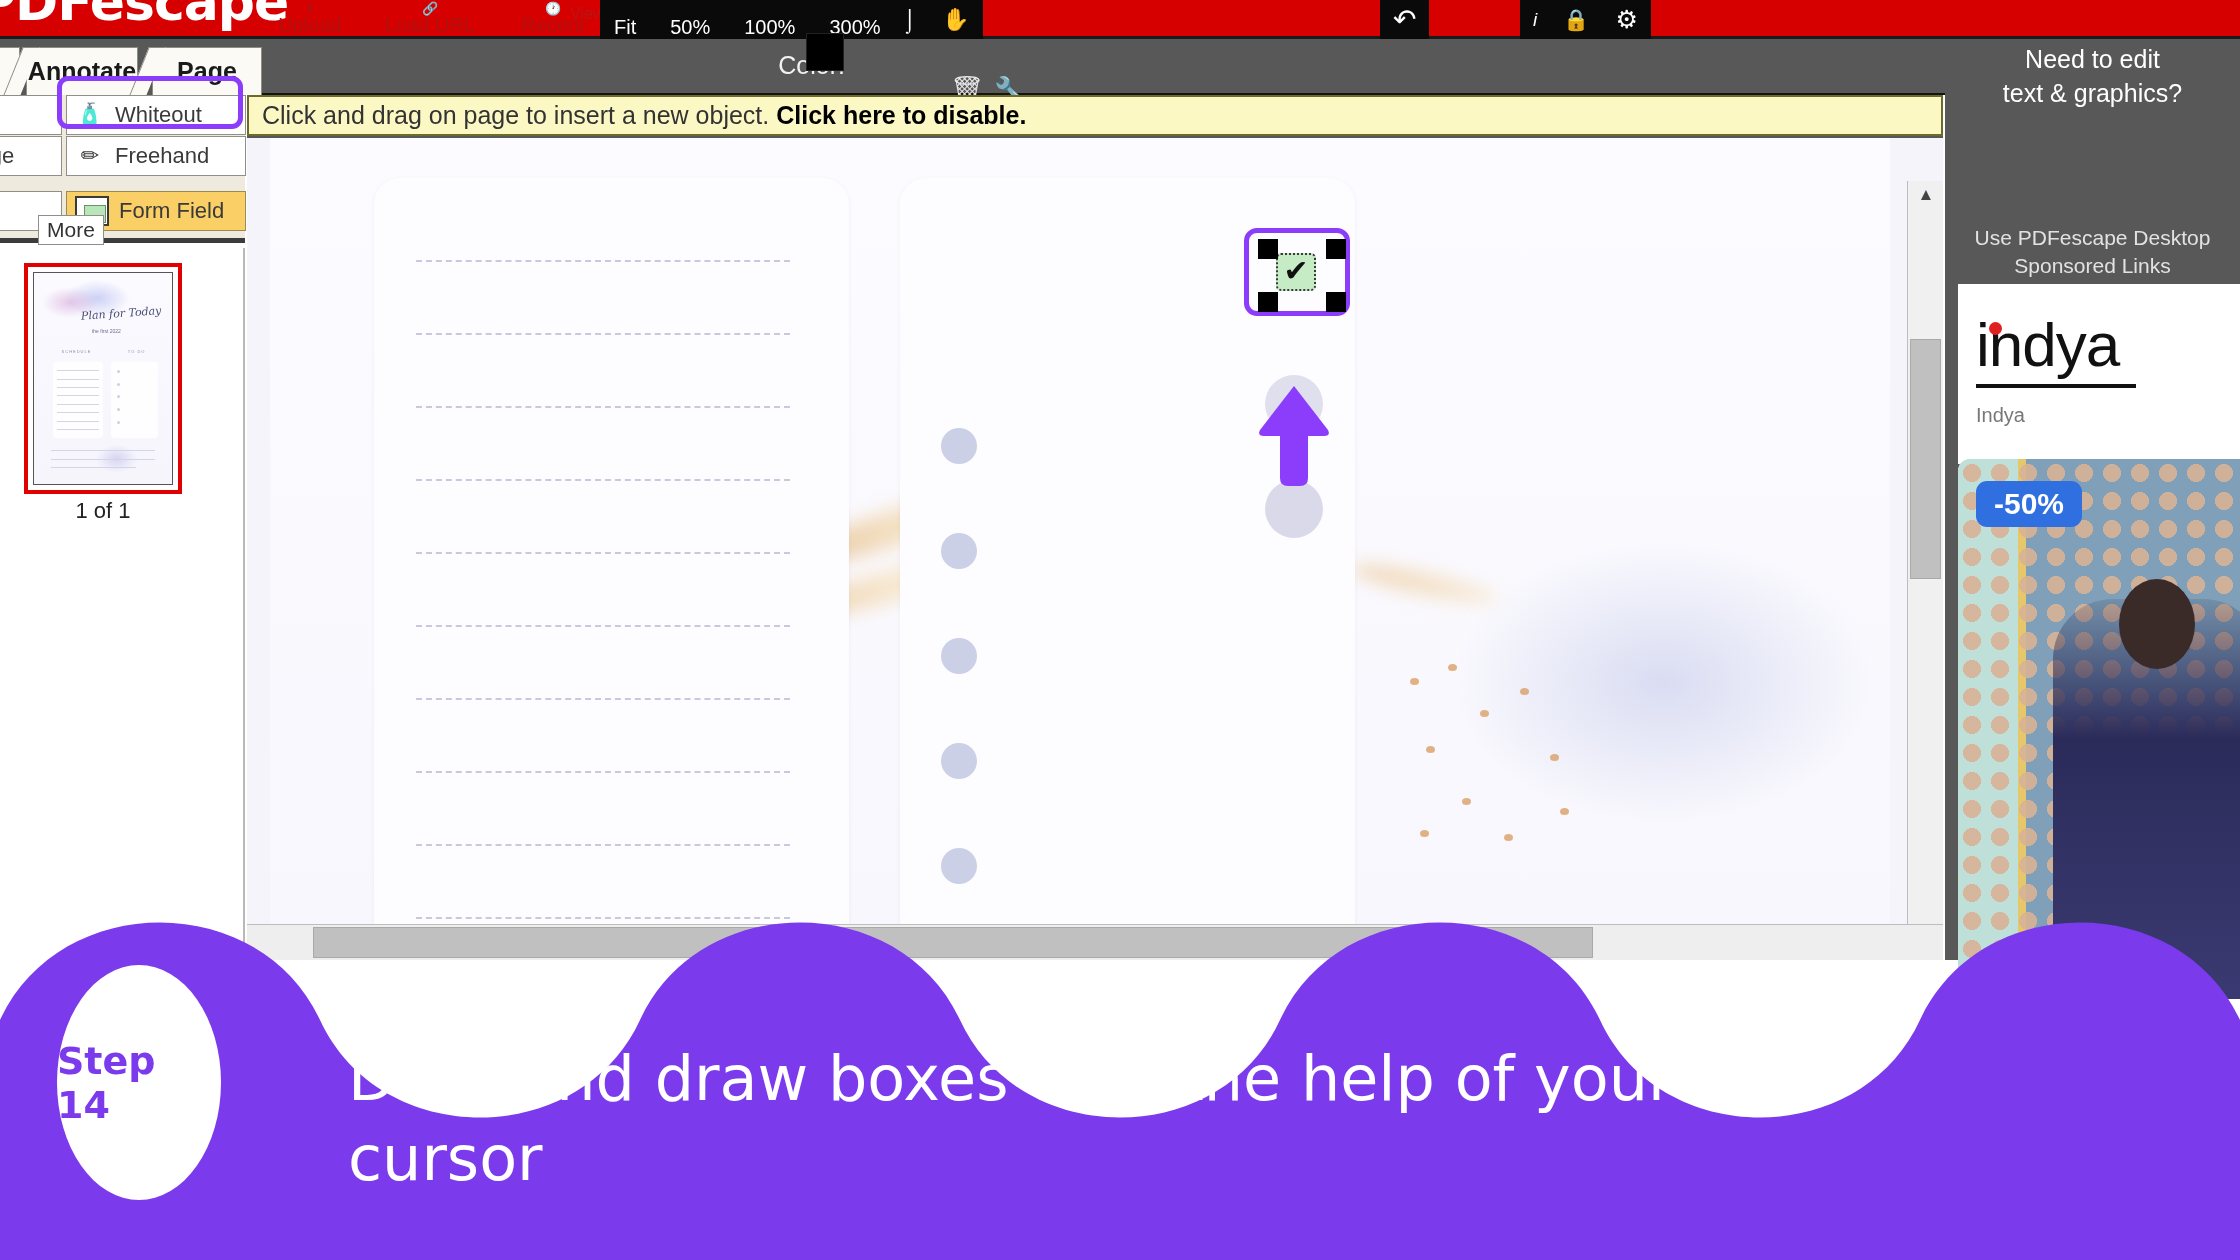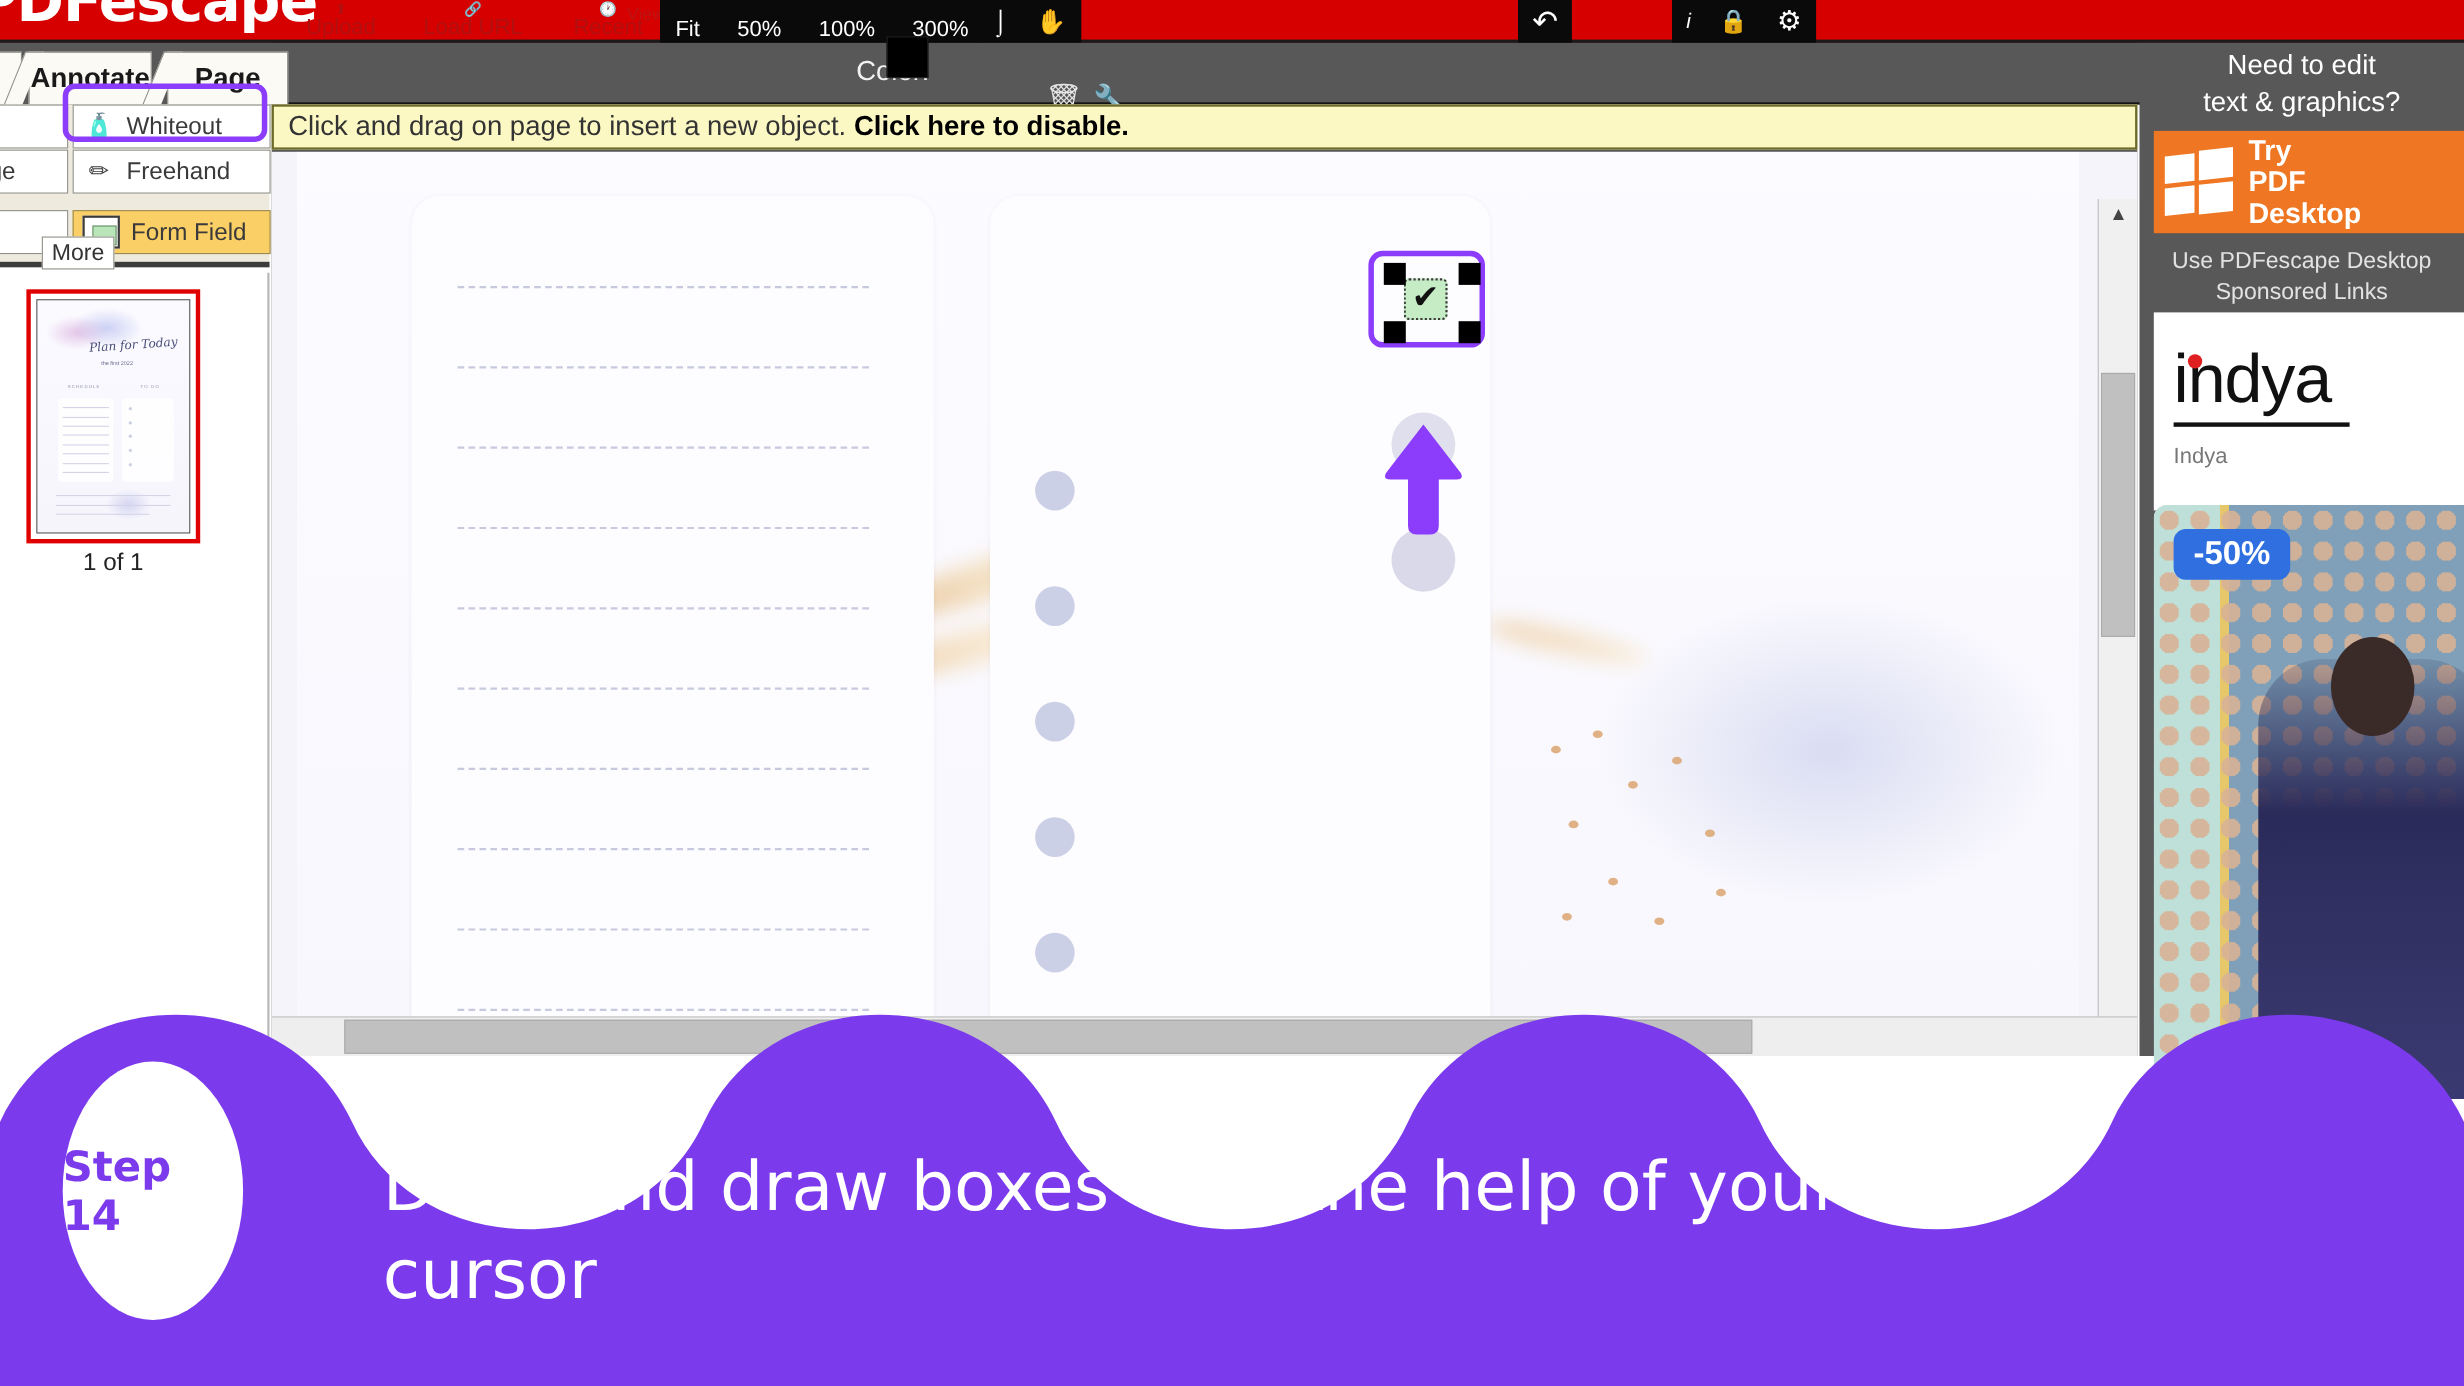--- a/index.html
+++ b/index.html
@@ -600,33 +600,20 @@
       <path d="M40 4 L74 48 Q77 54 70 54 L54 54 L54 96 Q54 104 46 104 L34 104 Q26 104 26 96 L26 54 L10 54 Q3 54 6 48 Z" fill="#8b3dfb"></path>
     </svg>
   </div>
 
   <div class="adpanel">
     <div class="ad-head">
       <div>Need to edit</div>
       <div>text &amp; graphics?</div>
     </div>
 
-    <div class="ad-orange">
-      <span class="win-logo">
-        <i></i>
-          <i></i>
-          <i></i>
-          <i></i>
-      </span>
-      <span class="ad-orange-txt">
-        <span style="display:block">Try</span>
-        <span style="display:block">PDF</span>
-        <span style="display:block">Desktop</span>
-      </span>
-    </div>
 
     <div class="ad-sub">
       <div>Use PDFescape Desktop</div>
       <div>Sponsored Links</div>
     </div>
 
     <div class="ad-white">
       <div class="indya-logo">indya</div>
       <div class="indya-dot"></div>
       <div class="indya-underline"></div>

